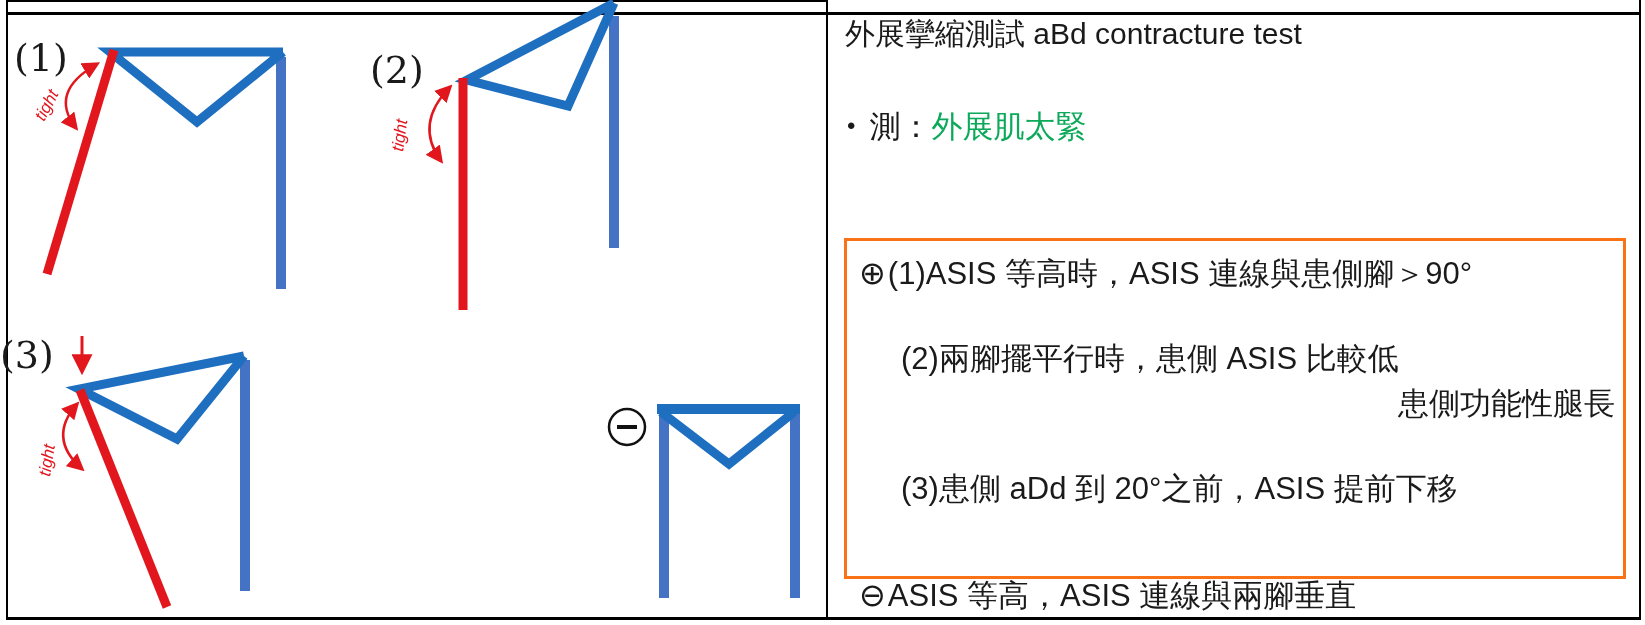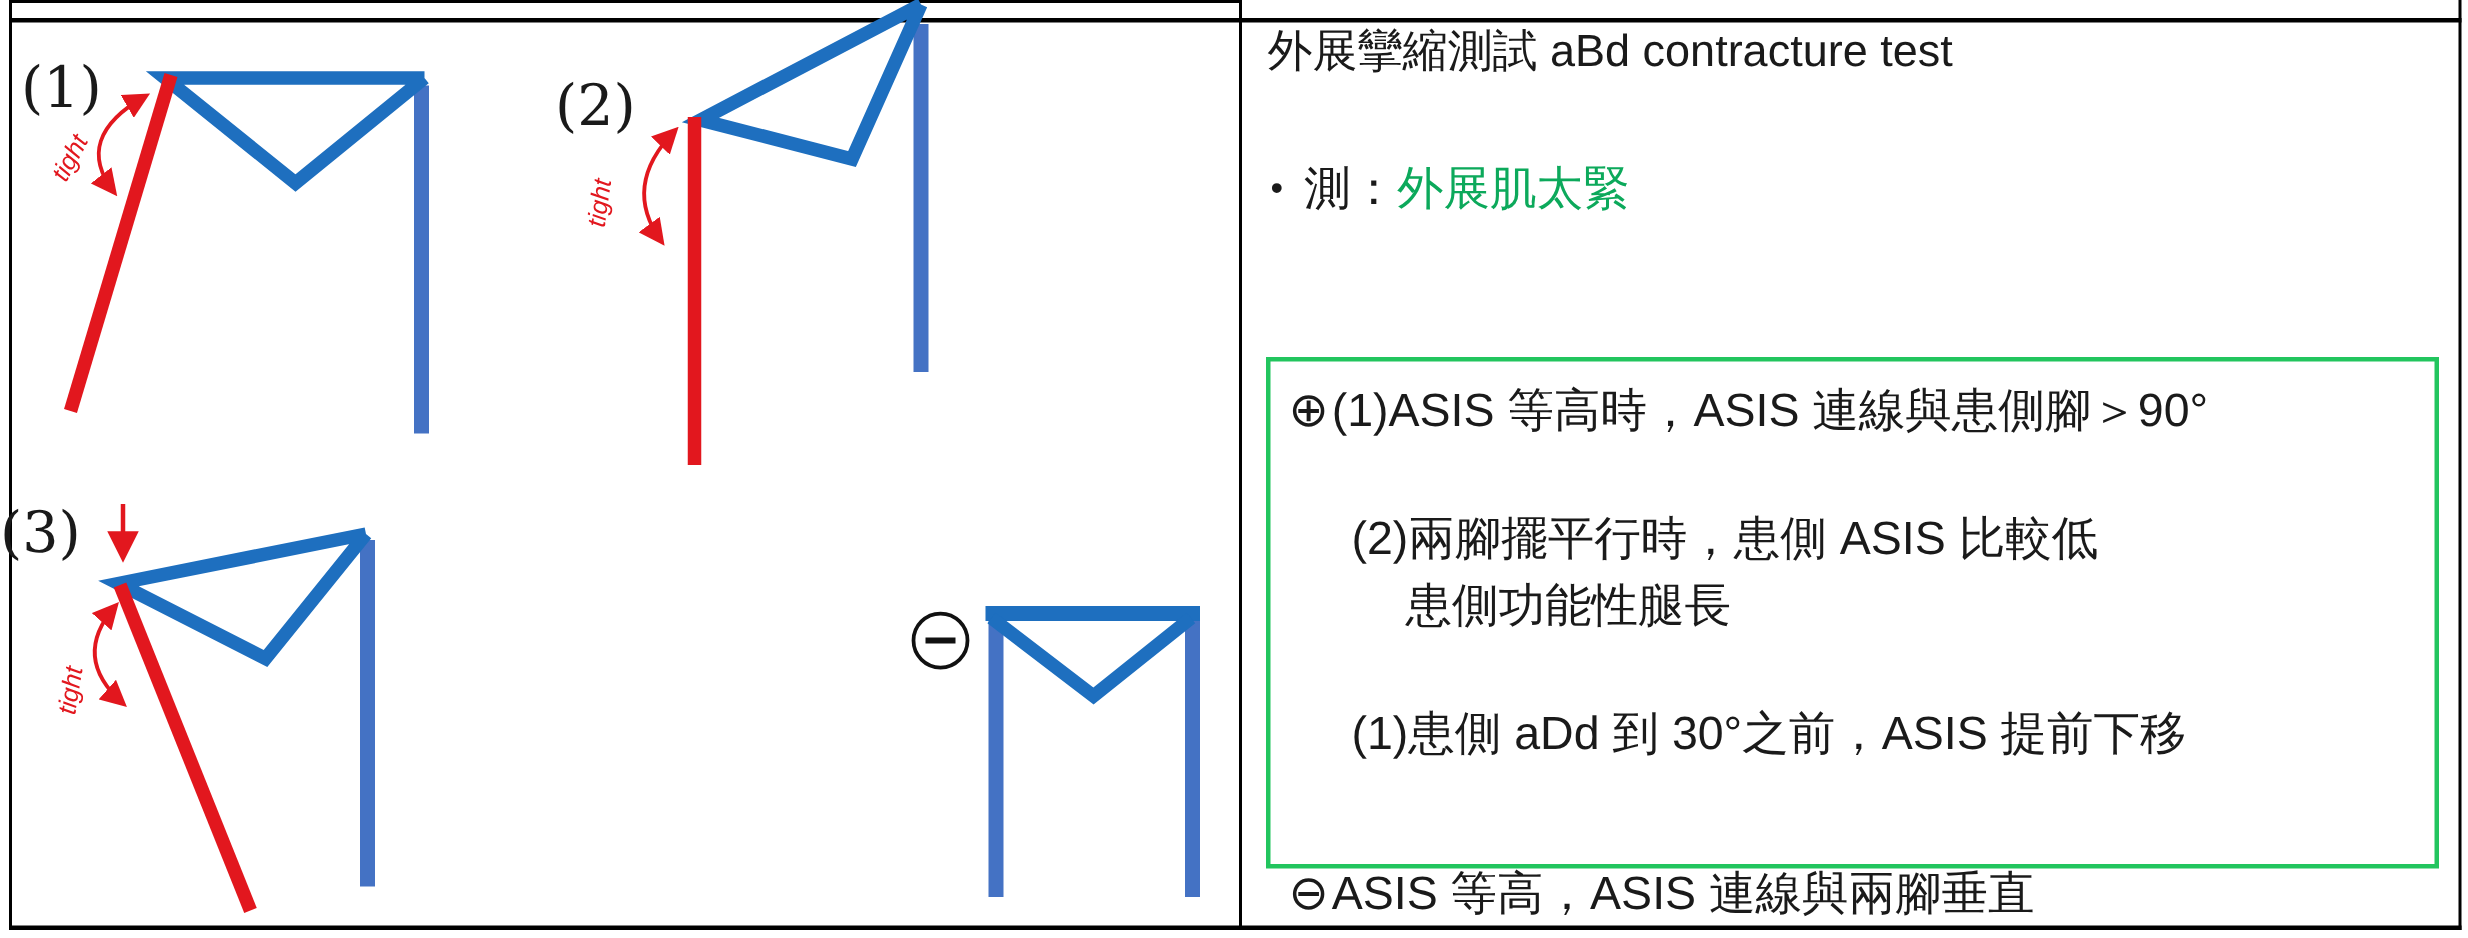--- a/index.html
+++ b/index.html
@@ -25,26 +25,26 @@
   .tight-text { font-family:"Liberation Sans","DejaVu Sans",sans-serif; font-style:italic; font-size:17px; fill:#e2171e; }
 
   .right-cell { position:absolute; left:845px; top:0; width:794px; height:504px; z-index:3; }
   .page-title { position:absolute; left:0; top:14px; font-size:30px; }
   .bullet-list { position:absolute; left:2px; top:102px; font-size:31px; line-height:48px; }
   .bullet-dot { font-size:24px; vertical-align:3px; margin-right:14px; }
   .green { color:#0ca95b;margin-top:31px; }
 
   .findings-box {
     position:absolute; left:-1px; top:238px; width:782px; height:341px;
-    border:3px solid #22c55e; padding:10px 8px 0 12px;
+    border:3px solid #f97316; padding:10px 8px 0 12px;
     font-size:31px; line-height:45px;
   }
   .bline { white-space:nowrap; }
   .ind1 { padding-left:42px;margin-top:40px; }
-  .ind2 { padding-left:78px; }
+  .ind2 { padding-left:78px;text-align:right; }
   .circsym { font-family:"DejaVu Sans",sans-serif; font-size:32px; margin-right:2px; }
   .neg-line { margin-top:62px; }
 </style>
 </head>
 <body>
 
 <div class="stage">
 
   <div class="bline-h border-top-thin"></div>
   <div class="bline-h border-top-main"></div>
@@ -113,21 +113,21 @@
       <div class="bline">
         <span class="circsym">⊕</span><span>(1)ASIS 等高時，ASIS 連線與患側腳＞90°</span>
       </div>
       <div class="bline ind1">
         <span>(2)兩腳擺平行時，患側 ASIS 比較低</span>
       </div>
       <div class="bline ind2">
         <span>患側功能性腿長</span>
       </div>
       <div class="bline ind1">
-        <span>(1)患側 aDd 到 30°之前，ASIS 提前下移</span>
+        <span>(3)患側 aDd 到 20°之前，ASIS 提前下移</span>
       </div>
       <div class="bline neg-line">
         <span class="circsym">⊖</span><span>ASIS 等高，ASIS 連線與兩腳垂直</span>
       </div>
     </div>
   </div>
 
 </div>
 
 </body></html>

